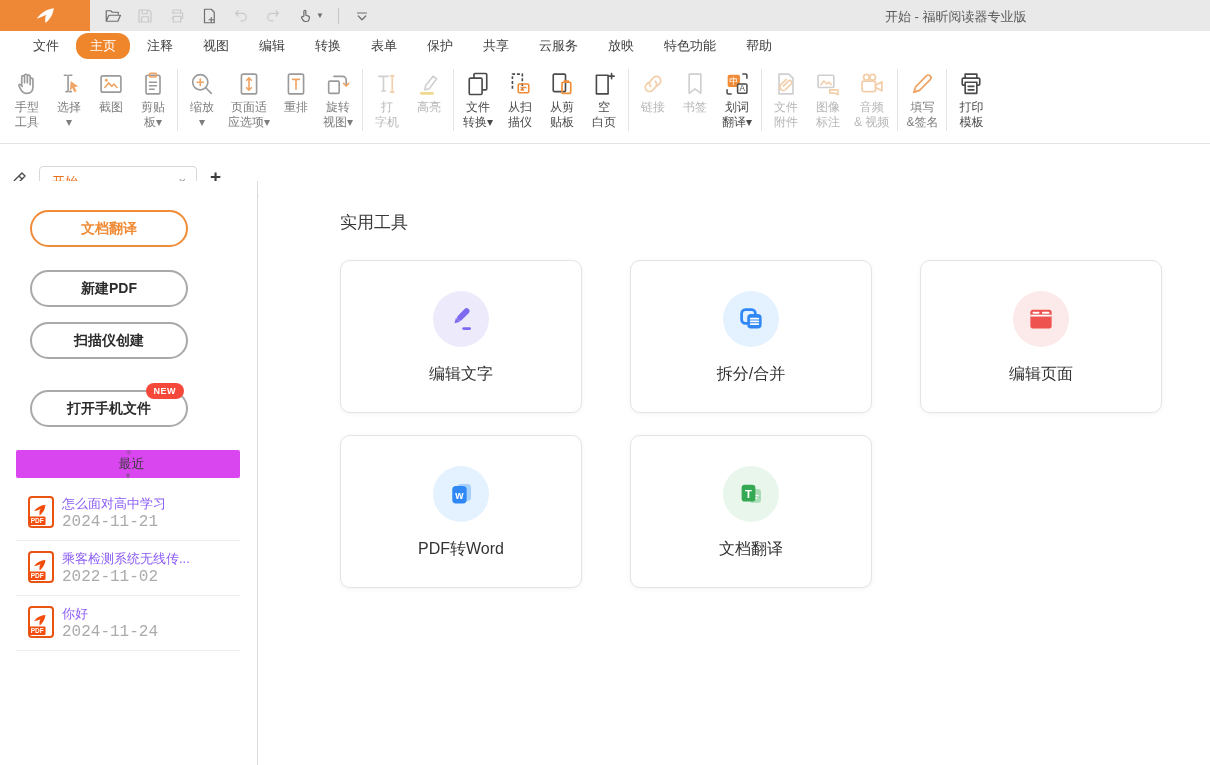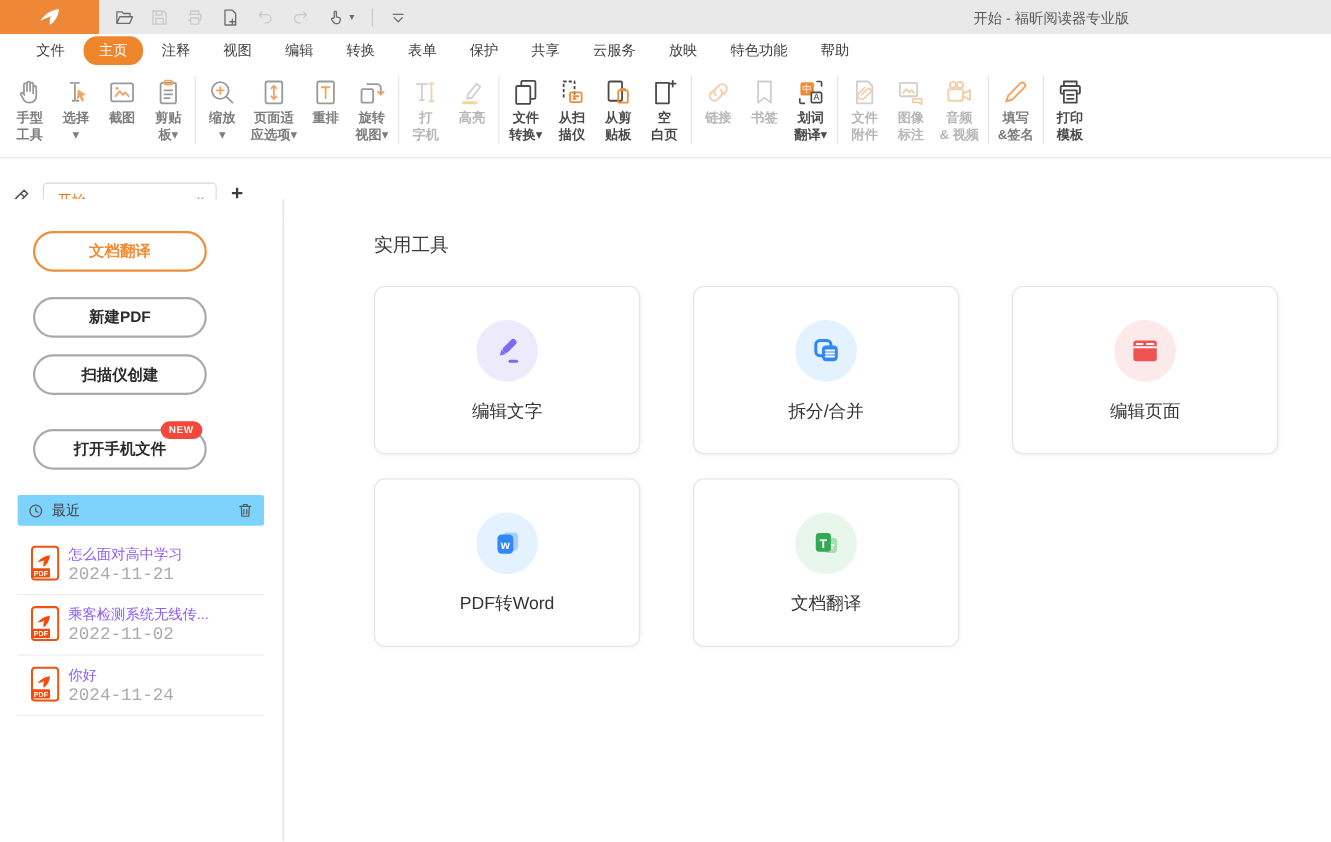--- a/index.html
+++ b/index.html
@@ -23,21 +23,21 @@
   .mitem { font-size:13px; color:#3f3f3f; padding:4px 15px; cursor:default; white-space:nowrap; }
   .mitem.pill { background:#F0862C; color:#fff; border-radius:12px; padding:4px 14px; margin:0 2px; }
 
   
   #ribbon { position:absolute; left:0; top:60px; width:1210px; height:84px; background:#fff;
     border-bottom:1px solid #E3E3E3; display:flex; align-items:flex-start; padding:7px 0 0 6px; }
   .vsep { width:1px; height:62px; background:#E4E4E4; margin:2px 3px 0 3px; flex:0 0 auto; }
   .tool { display:flex; flex-direction:column; align-items:center; min-width:42px; padding:1px 5px; flex:0 0 auto; }
   .ticon { height:32px; display:flex; align-items:center; justify-content:center; }
   .ticon svg { color:var(--ic); }
-  .tlabel { font-size:12px; line-height:15px; text-align:center; white-space:pre-line; color:var(--lb);font-weight:bold; }
+  .tlabel { font-size:12px; line-height:15px; text-align:center; white-space:pre-line; color:var(--lb); }
   .state-muted   { --ic:#9a9a9a; --acc:#F0A566; --lb:#7d7d7d; }
   .state-disabled{ --ic:#cfcfcf; --acc:#F2CFAA; --lb:#b7b7b7; }
   .state-normal  { --ic:#4a4a4a; --acc:#F08C37; --lb:#4a4a4a; }
   .tint .ticon svg { color:var(--acc); }
   .as { stroke:var(--acc); }
   .af { fill:var(--acc); stroke:none; }
 
   
   #tabbar { position:absolute; left:0; top:160px; width:1210px; height:37px; background:#fff;
     border-bottom:1px solid #E3E3E3; }
@@ -50,22 +50,22 @@
 
   
   #sidebar { position:absolute; left:0; top:181px; width:258px; height:584px; background:#fff;
     border-right:1px solid #DCDCDC; }
   .sbtn { position:absolute; left:30px; width:158px; height:37px; border:2px solid #A9A9A9;
     border-radius:19px; background:#fff; display:flex; align-items:center; justify-content:center;
     font-size:14px; font-weight:bold; color:#2b2b2b; }
   .sbtn.primary { border-color:#F08C37; color:#F08C37; }
   .badge { position:absolute; top:-9px; right:2px; background:#F5483B; color:#fff; font-size:9px;
     font-weight:bold; padding:3px 8px; border-radius:9px; letter-spacing:.5px; }
-  #recent-header { position:absolute; left:16px; top:269px; width:224px; height:28px; background:#7dd3fc;
-    border-radius:2px; display:flex; align-items:center; padding:0 9px; color:#3c3c3c; }
+  #recent-header { position:absolute; left:16px; top:269px; width:224px; height:28px; background:#d946ef;
+    border-radius:2px; display:flex; align-items:center; padding:0 9px; color:#3c3c3c;flex-direction:column; }
   #recent-header .rh-label { font-size:13px; margin-left:7px; flex:1; }
   .recent-item { position:absolute; left:16px; width:224px; height:54px; }
   .recent-item .ricon { position:absolute; left:12px; top:10px; }
   .recent-item .rtitle { position:absolute; left:46px; top:9px; font-size:13px; color:#8b5cf6; white-space:nowrap; }
   .recent-item .rdate { position:absolute; left:46px; top:27px; font-size:16px; color:#ABABAB;font-family:Liberation Mono, monospace; }
   .rdiv { position:absolute; left:16px; width:224px; height:1px; background:#ECECEC; }
   #splitter-handle { position:absolute; left:261px; top:667px; display:flex; gap:3px; }
   #splitter-handle i { display:block; width:2px; height:15px; background:#ADADAD; }
 
   

